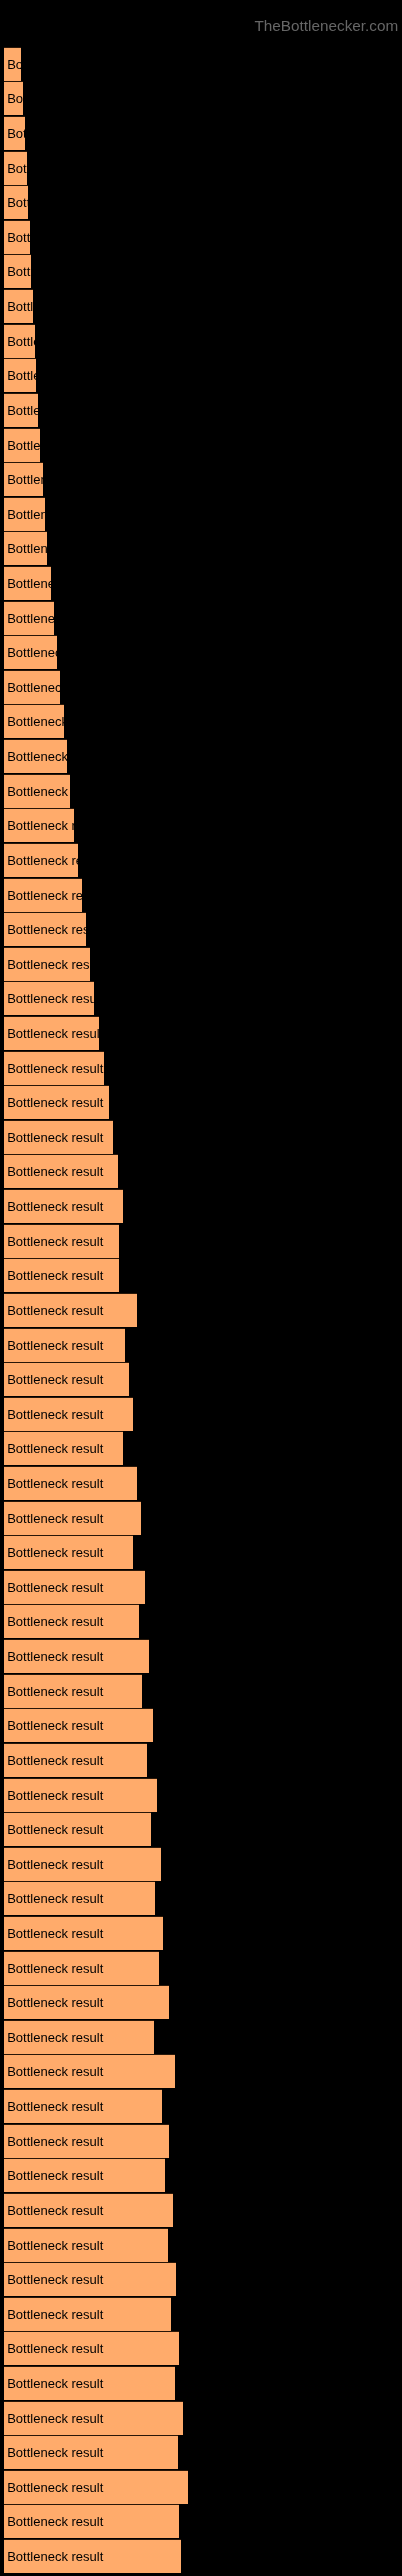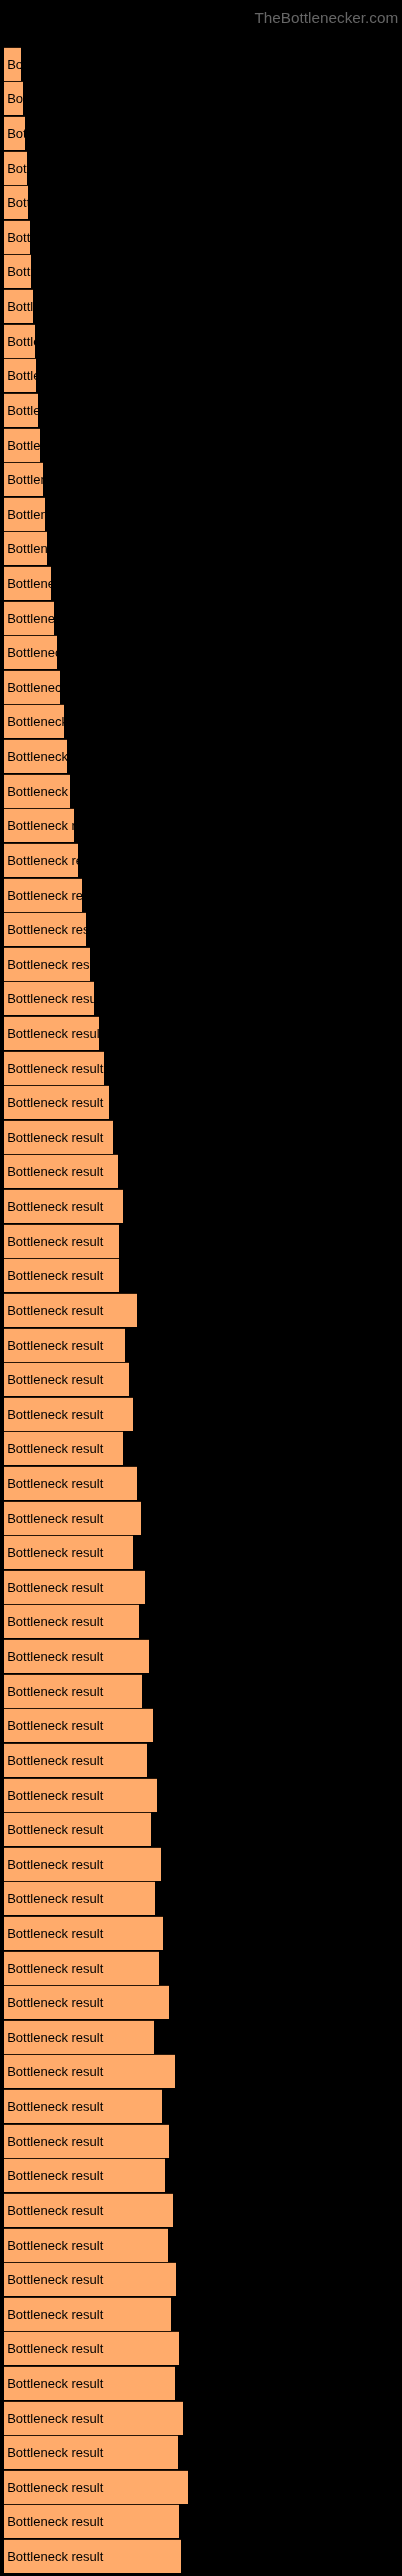--- a/index.html
+++ b/index.html
@@ -10,21 +10,21 @@
   body {
     width: 403px;
     height: 2576px;
     position: relative;
     overflow: hidden;
     font-family: "Liberation Sans", sans-serif;
   }
 
   .site-header {
     position: absolute;
-    top: 8px;
+    top: 16px;
     left: 0;
     width: 403px;
     height: 21px;
     text-align: right;
     padding-right: 4.8px;
     box-sizing: border-box;
   }
   .site-title {
     display: inline-block;
     color: #666666;

